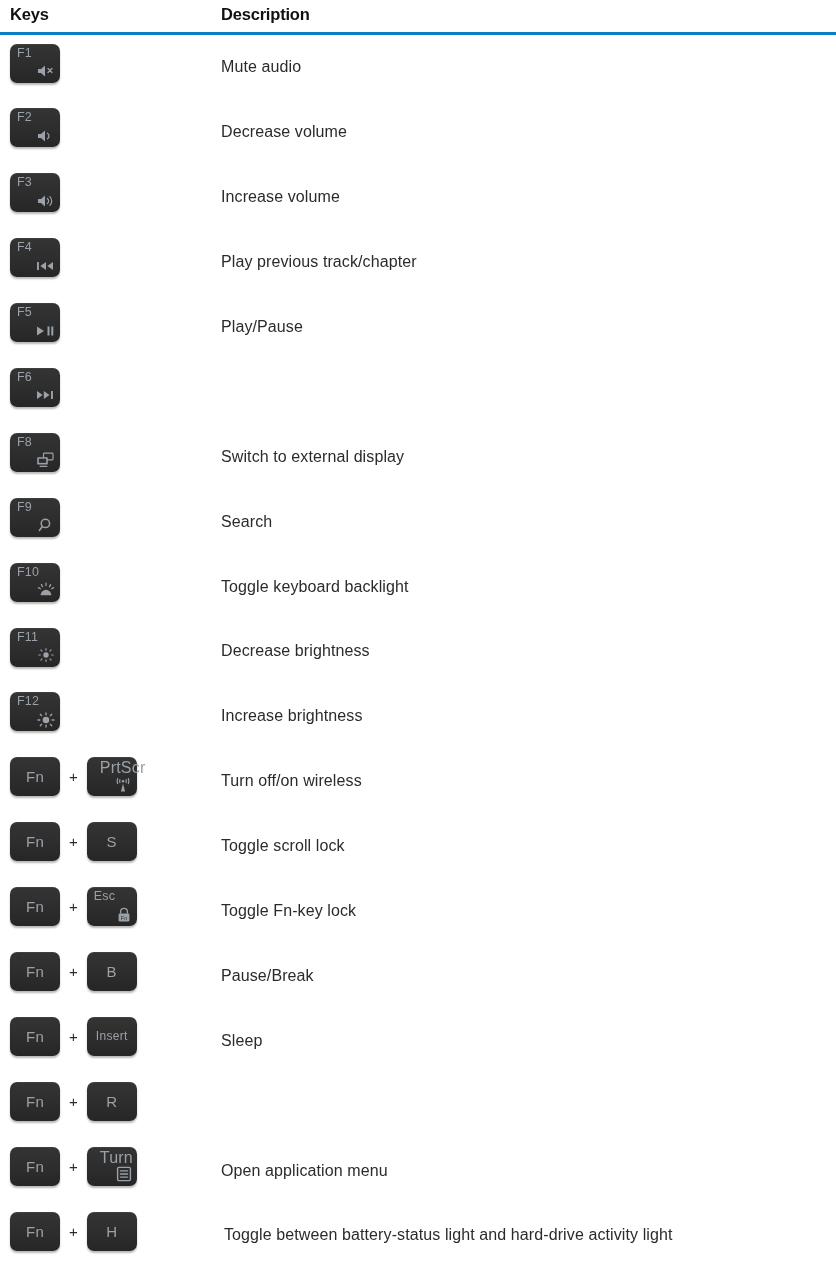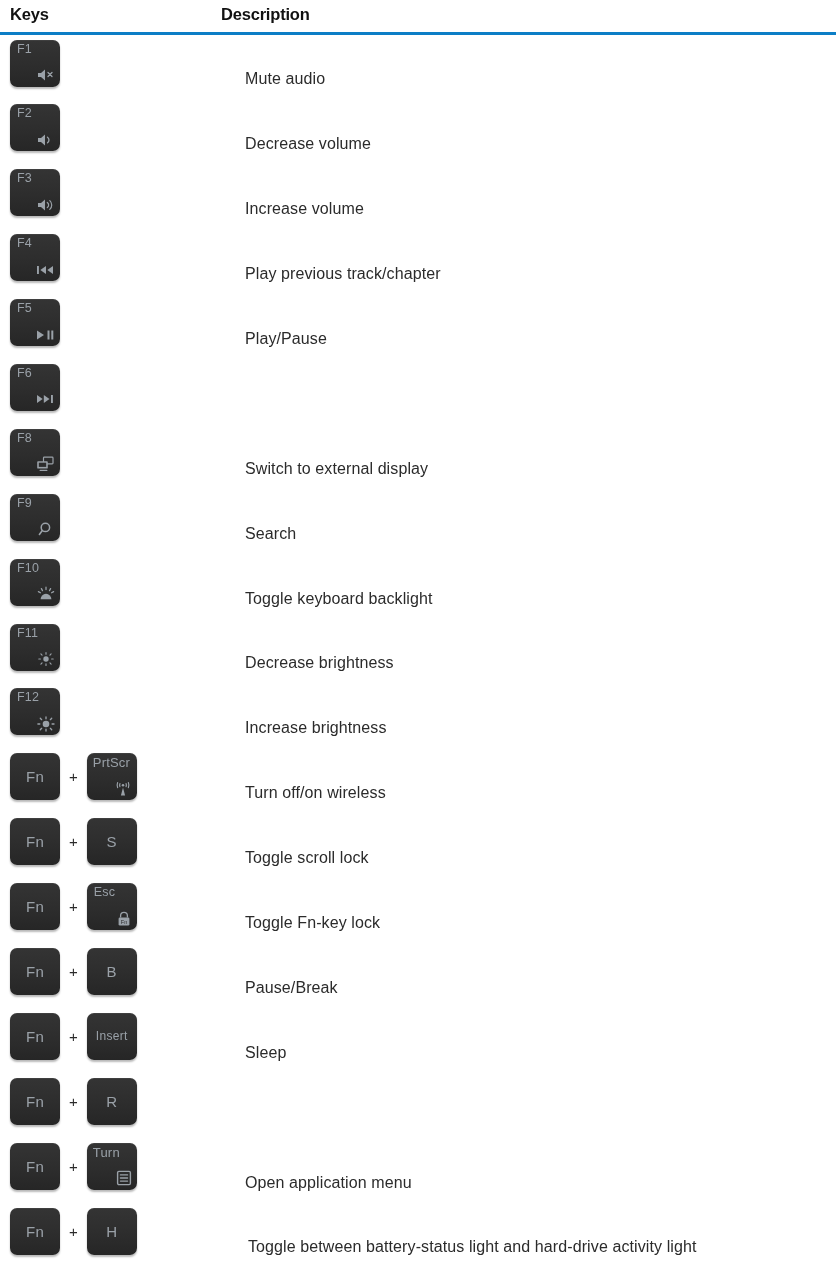--- a/index.html
+++ b/index.html
@@ -64,58 +64,57 @@
     position: absolute;
     left: 10px;
     top: 7px;
     display: flex;
     align-items: center;
     height: 42px;
   }
   .row-desc {
     position: absolute;
     left: 221px;
-    top: 12px;
+    top: 0;
     height: 64.9px;
     display: flex;
     align-items: center;
     font-size: 16px;
     color: #2b2b2b;
     white-space: nowrap;
     letter-spacing: 0.1px;
-    margin-left: 24px;
   }
   .row.indented .row-desc { left: 224px; }
 
   
   .keycap {
     position: relative;
     width: 50px;
-    height: 47px;
+    height: 39px;
     border-radius: 7px;
     background: linear-gradient(180deg, #343434 0%, #2d2d2d 55%, #262626 100%);
     box-shadow: 0 2px 2px rgba(0,0,0,0.28),
                 inset 0 1px 0 rgba(255,255,255,0.06);
     flex: none;
   }
   .keycap.center {
     display: flex;
     align-items: center;
     justify-content: center;
   }
   .kc-label {
     position: absolute;
     left: 7px;
     top: 3px;
     font-size: 12.5px;
     color: #9aa1a8;
     letter-spacing: 0.2px;
     line-height: 1;
   }
-  .kc-label.wide { left: 6px; font-size: 13px; }
+  .kc-label.wide { left: 13px; font-size: 16px; }
   .kc-center-label {
     font-size: 15px;
     color: #9aa1a8;
     letter-spacing: 0.3px;
     line-height: 1;
   }
   .kc-center-label.small { font-size: 12px; }
   .kc-icon {
     position: absolute;
     right: 5px;

